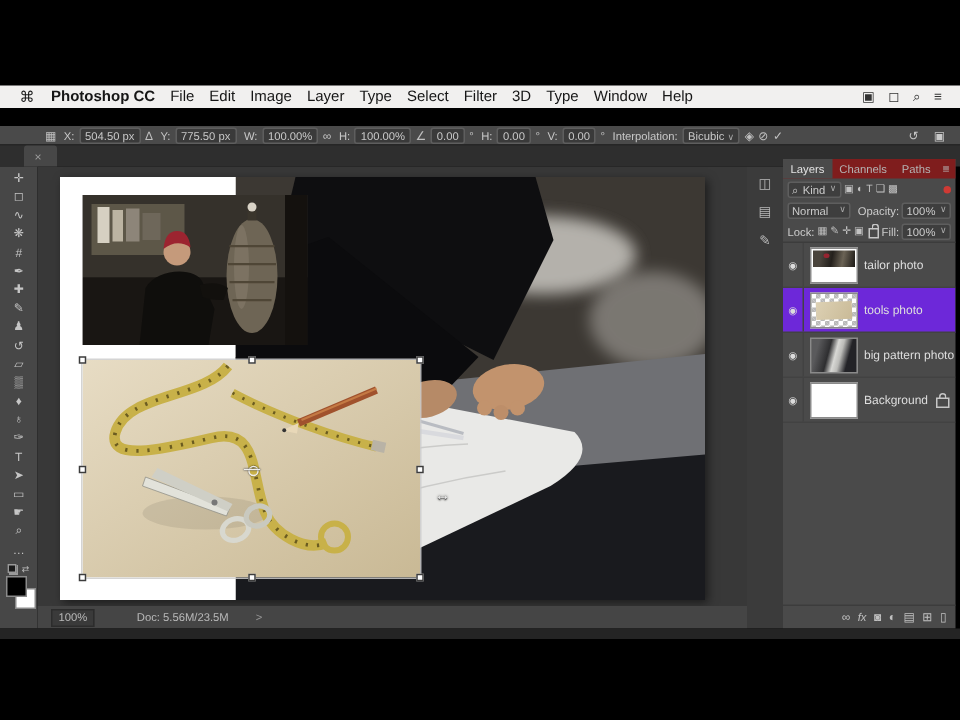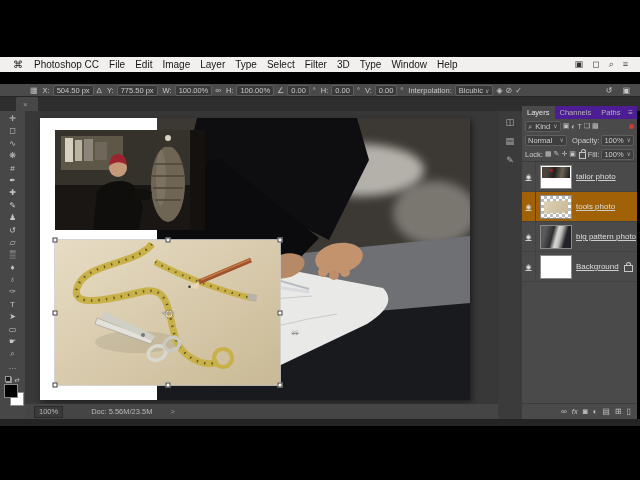--- a/index.html
+++ b/index.html
@@ -3,21 +3,21 @@
 <meta charset="utf-8">
 <style>
   html,body{margin:0;padding:0;background:#000;}
   .screen{position:relative;width:640px;height:480px;background:#000;overflow:hidden;
           font-family:"Liberation Sans",sans-serif;-webkit-font-smoothing:antialiased;}
 
   
   .menubar{position:absolute;left:0;top:57px;width:640px;height:15px;background:#f1f0ef;
            display:flex;align-items:center;font-size:10px;color:#161616;}
   .menubar .apple{margin-left:13px;font-size:10px;}
-  .menubar .app{font-weight:normal;margin-left:11px;}
+  .menubar .app{font-weight:bold;margin-left:11px;}
   .menu-item{margin-left:10px;}
   .menu-right{margin-left:auto;margin-right:12px;display:flex;gap:9px;font-size:9px;color:#333;}
 
   
   .titlebar{position:absolute;left:0;top:72px;width:640px;height:12px;background:#3d3d3d;}
   .lights{position:absolute;left:9px;top:3px;display:flex;gap:5px;}
   .light{width:7px;height:7px;border-radius:50%;}
   .light.r{background:#ff5f57}.light.y{background:#febc2e}.light.g{background:#28c840}
   .titlebar .title{display:block;text-align:center;font-size:8px;line-height:12px;color:#c6c6c6;}
 
@@ -75,36 +75,36 @@
         text-shadow:0 0 2px #000,0 1px 1px #000;}
 
   
   .sidestrip{position:absolute;left:498px;top:111px;width:24px;height:308px;background:#3b3b3b;
              display:flex;flex-direction:column;align-items:center;gap:9px;padding-top:6px;
              box-sizing:border-box;font-size:9px;color:#b9b9b9;}
 
   
   .panel{position:absolute;left:522px;top:106px;width:115px;height:313px;background:#4a4a4a;
          display:flex;flex-direction:column;color:#cccccc;font-size:7.5px;}
-  .ptabs{height:13px;background:#4c1d95;display:flex;align-items:stretch;flex:none;}
+  .ptabs{height:13px;background:#7f1d1d;display:flex;align-items:stretch;flex:none;}
   .ptab{padding:0 5px;display:flex;align-items:center;color:#b5b5b5;}
   .ptab.active{background:#4a4a4a;color:#e3e3e3;}
   .pmenu{margin-left:auto;align-self:center;padding-right:4px;font-size:8px;color:#b5b5b5;}
   .prow{height:14px;display:flex;align-items:center;gap:2px;padding:0 3px;flex:none;}
   .pselect{background:#3e3e3e;border:1px solid #5e5e5e;border-radius:2px;height:9px;
            line-height:9px;padding:0 2px;display:flex;gap:3px;align-items:center;white-space:nowrap;}
   .ficon{font-size:7px;color:#c2c2c2;}
   .reddot{width:5px;height:5px;border-radius:50%;background:#cf3a34;margin-left:auto;}
   .caret{font-size:6px;color:#aaa;}
   .lock-ic{position:relative;width:7px;height:5px;border:1px solid #c6c6c6;margin-left:1px;margin-top:3px;}
   .lock-ic::before{content:"";position:absolute;left:1px;top:-4px;width:3px;height:3px;
            border:1px solid #c6c6c6;border-bottom:none;border-radius:3px 3px 0 0;}
   .llist{flex:1;border-top:1px solid #3c3c3c;overflow:hidden;}
-  .lrow{height:29px;display:flex;align-items:center;gap:4px;border-bottom:1px solid #424242;padding-left:0;text-decoration:underline;}
-  .lrow.selected{background:#a16207;}
+  .lrow{height:29px;display:flex;align-items:center;gap:4px;border-bottom:1px solid #424242;padding-left:0;}
+  .lrow.selected{background:#6d28d9;}
   .eyecell{width:13px;align-self:stretch;display:flex;align-items:center;justify-content:center;
            border-right:1px solid #424242;font-size:7px;color:#dcdcdc;flex:none;}
   .thumb{width:32px;height:24px;border:1px solid #8a8a8a;box-sizing:border-box;position:relative;
          flex:none;background:#fff;overflow:hidden;}
   .thumb.t-tailor::before{content:"";position:absolute;left:1px;top:1px;right:1px;height:11px;
          background:linear-gradient(100deg,#4a443c 20%,#24201c 45%,#6b6355 70%,#1c1916 100%);}
   .thumb.t-tailor::after{content:"";position:absolute;left:8px;top:3px;width:4px;height:3px;
          background:#962430;border-radius:2px;}
   .thumb.t-tools{background-color:#fff;background-image:
          linear-gradient(45deg,#b9b9b9 25%,transparent 25%,transparent 75%,#b9b9b9 75%),

